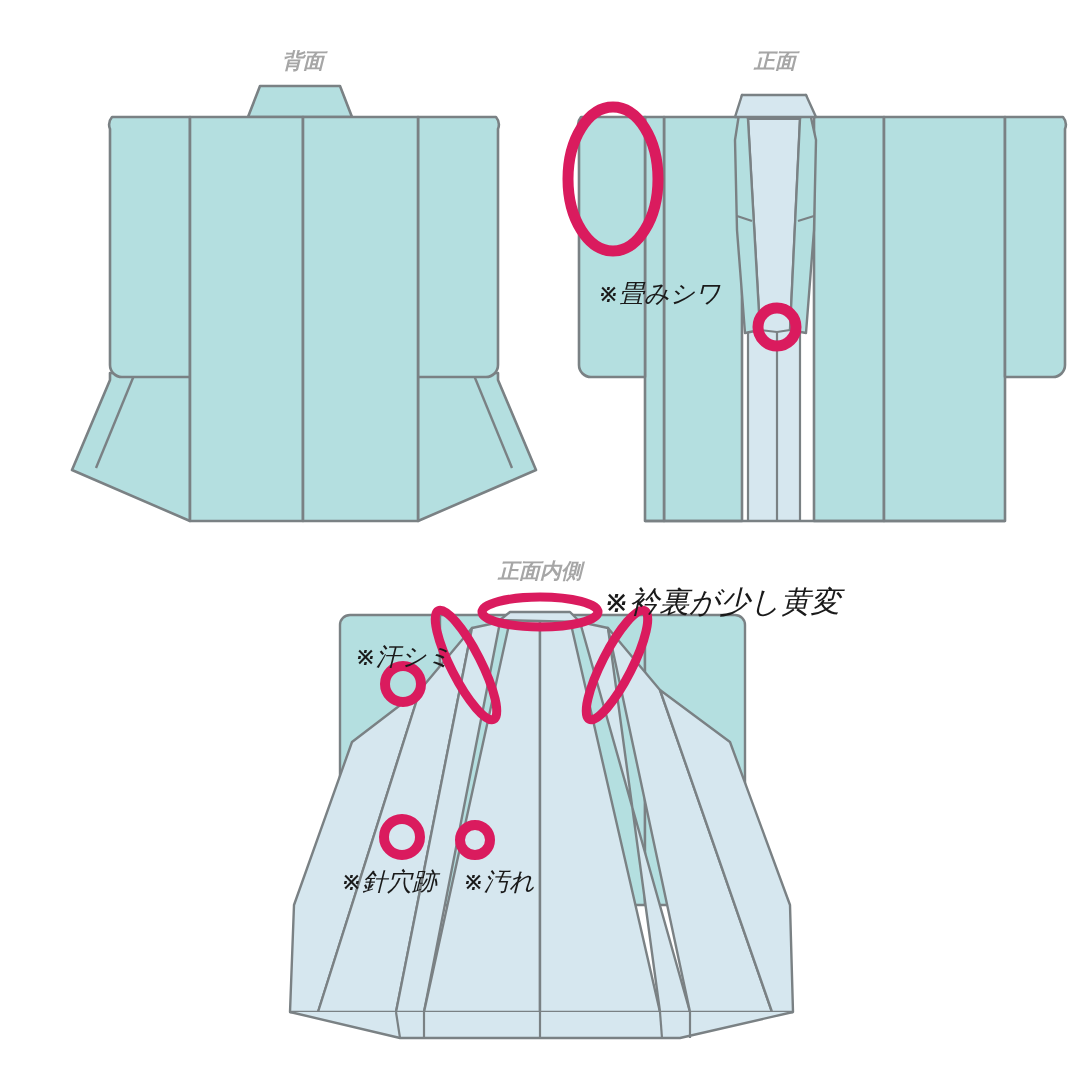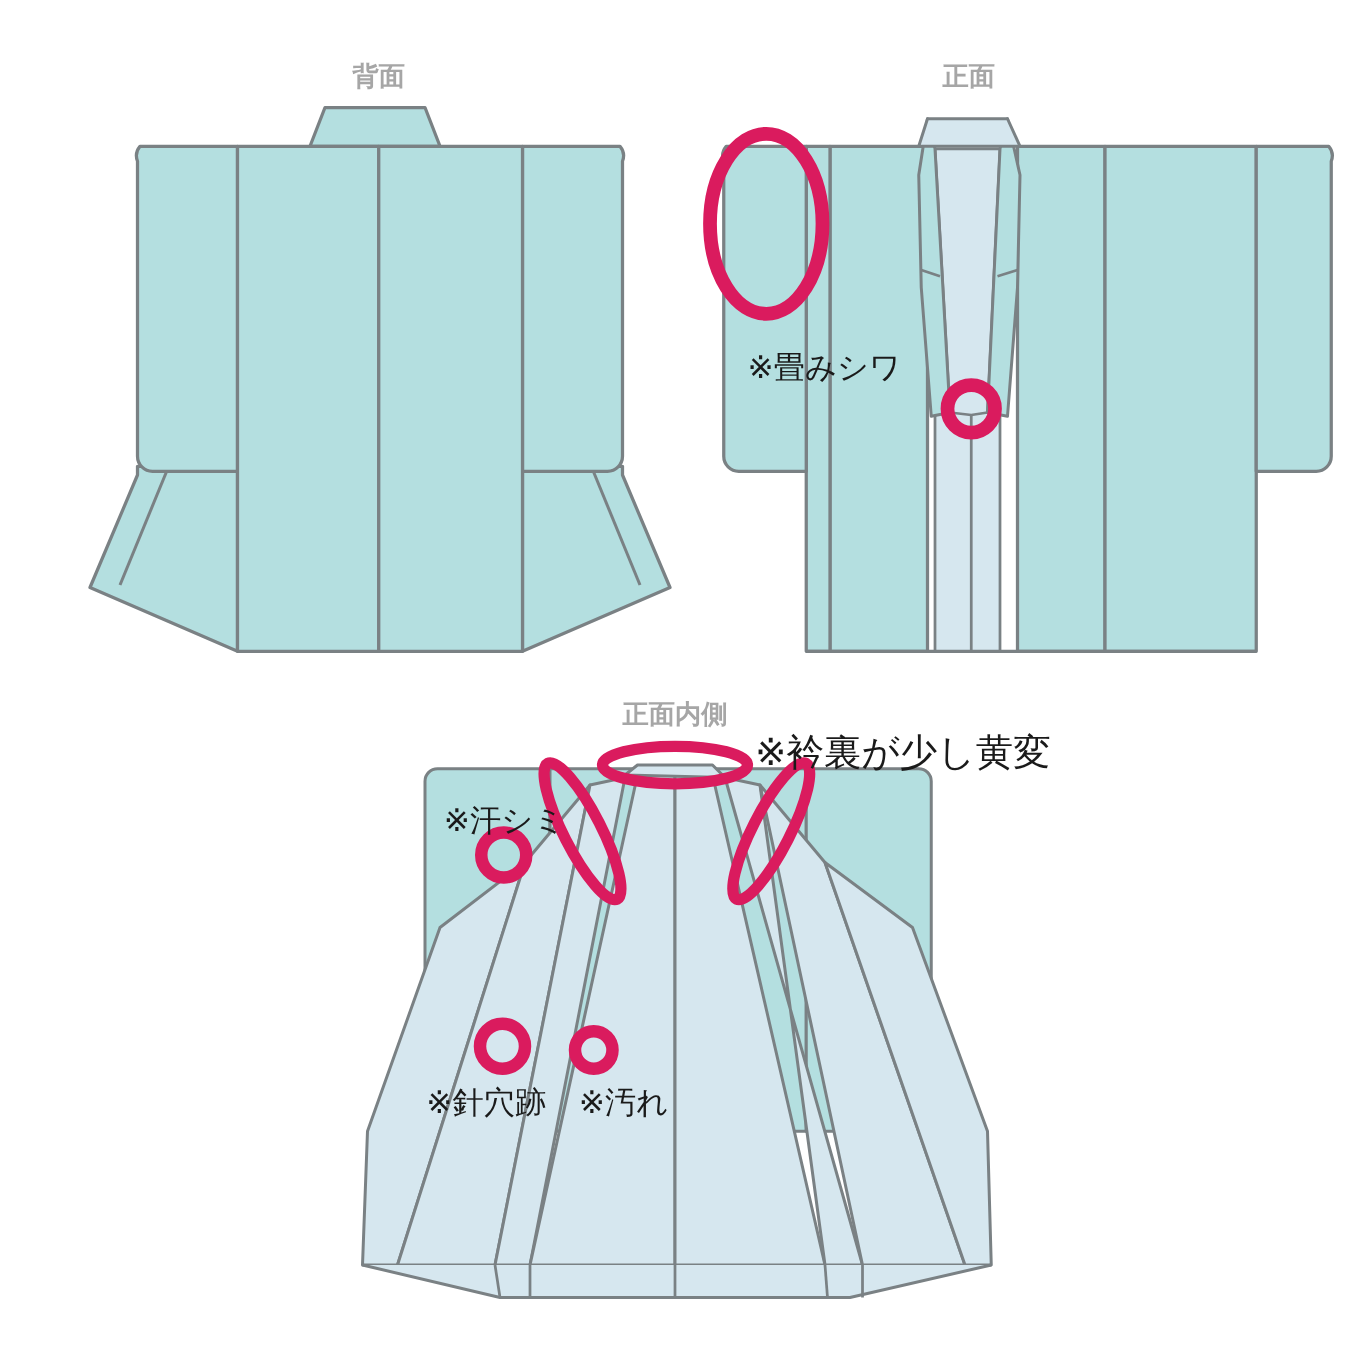--- a/index.html
+++ b/index.html
@@ -11,20 +11,21 @@
     width: 1080px;
     height: 1080px;
     font-family: "DejaVu Sans", "Liberation Sans", sans-serif;
     position: relative;
     overflow: hidden;
   }
   #stage {
     position: relative;
     width: 1080px;
     height: 1080px;
+    font-style: italic;
   }
   svg#scene {
     position: absolute;
     left: 0;
     top: 0;
     width: 1080px;
     height: 1080px;
   }
   .panel-title {
     font-size: 21px;

